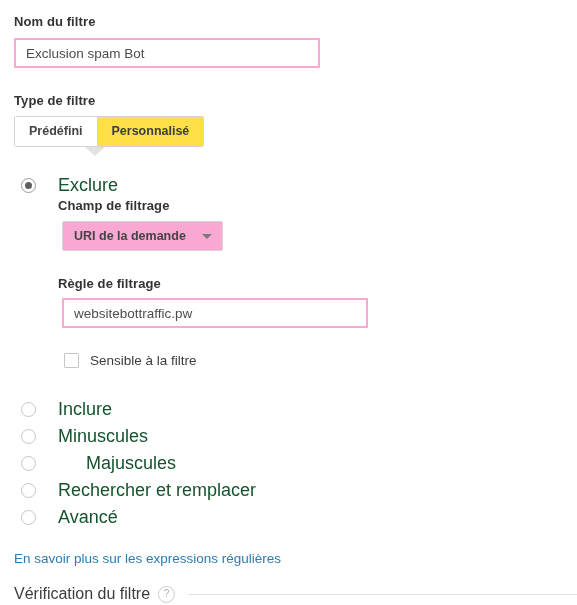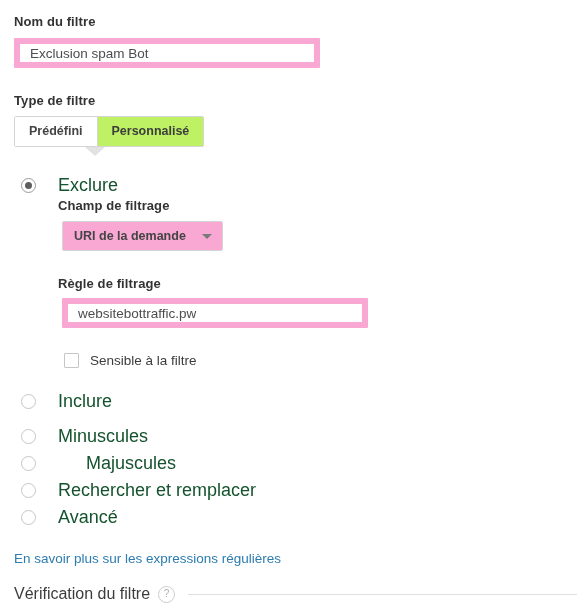--- a/index.html
+++ b/index.html
@@ -40,21 +40,21 @@
     width: 320px;
   }
   .filter-name-label {
     display: block;
     margin-bottom: 9px;
   }
   .text-input {
     box-sizing: border-box;
     width: 306px;
     height: 30px;
-    border: 6px solid #f9a8d4;
+    border: 2px solid #f9a8d4;
     background: #ffffff;
     color: #4d4d4d;
     font-family: "Liberation Sans", sans-serif;
     font-size: 13.5px;
     padding: 0 10px;
     line-height: 28px;
     border-radius: 1px;
     outline: none;
   }
 
@@ -86,21 +86,21 @@
     background: #ffffff;
     cursor: pointer;
     user-select: none;
     line-height: 14px;
     white-space: nowrap;
   }
   .tab + .tab {
     border-left: 1px solid #d4d4d4;
   }
   .tab.active {
-    background: #bef264;
+    background: #fde047;
     color: #3d3d3d;
   }
   .tab-caret {
     position: absolute;
     left: 85px;
     top: 147px;
     width: 0;
     height: 0;
     border-left: 10px solid transparent;
     border-right: 10px solid transparent;
@@ -294,21 +294,21 @@
 
   <span class="field-label sub-label" style="top:276px;">Règle de filtrage</span>
 
   <input class="text-input rule-input" type="text" value="websitebottraffic.pw" style="">
 
   <div class="checkbox-row">
     <span class="checkbox"></span>
     <span class="checkbox-label">Sensible à la filtre</span>
   </div>
 
-  <div class="radio-row" style="left:21px; top:391px;">
+  <div class="radio-row" style="left:21px; top:399px;">
     <span class="radio"></span>
     <span class="radio-label">Inclure</span>
   </div>
 
   <div class="radio-row" style="left:21px; top:426px;">
     <span class="radio"></span>
     <span class="radio-label">Minuscules</span>
   </div>
 
   <div class="radio-row" style="left:21px; top:453px;gap:28px;">

